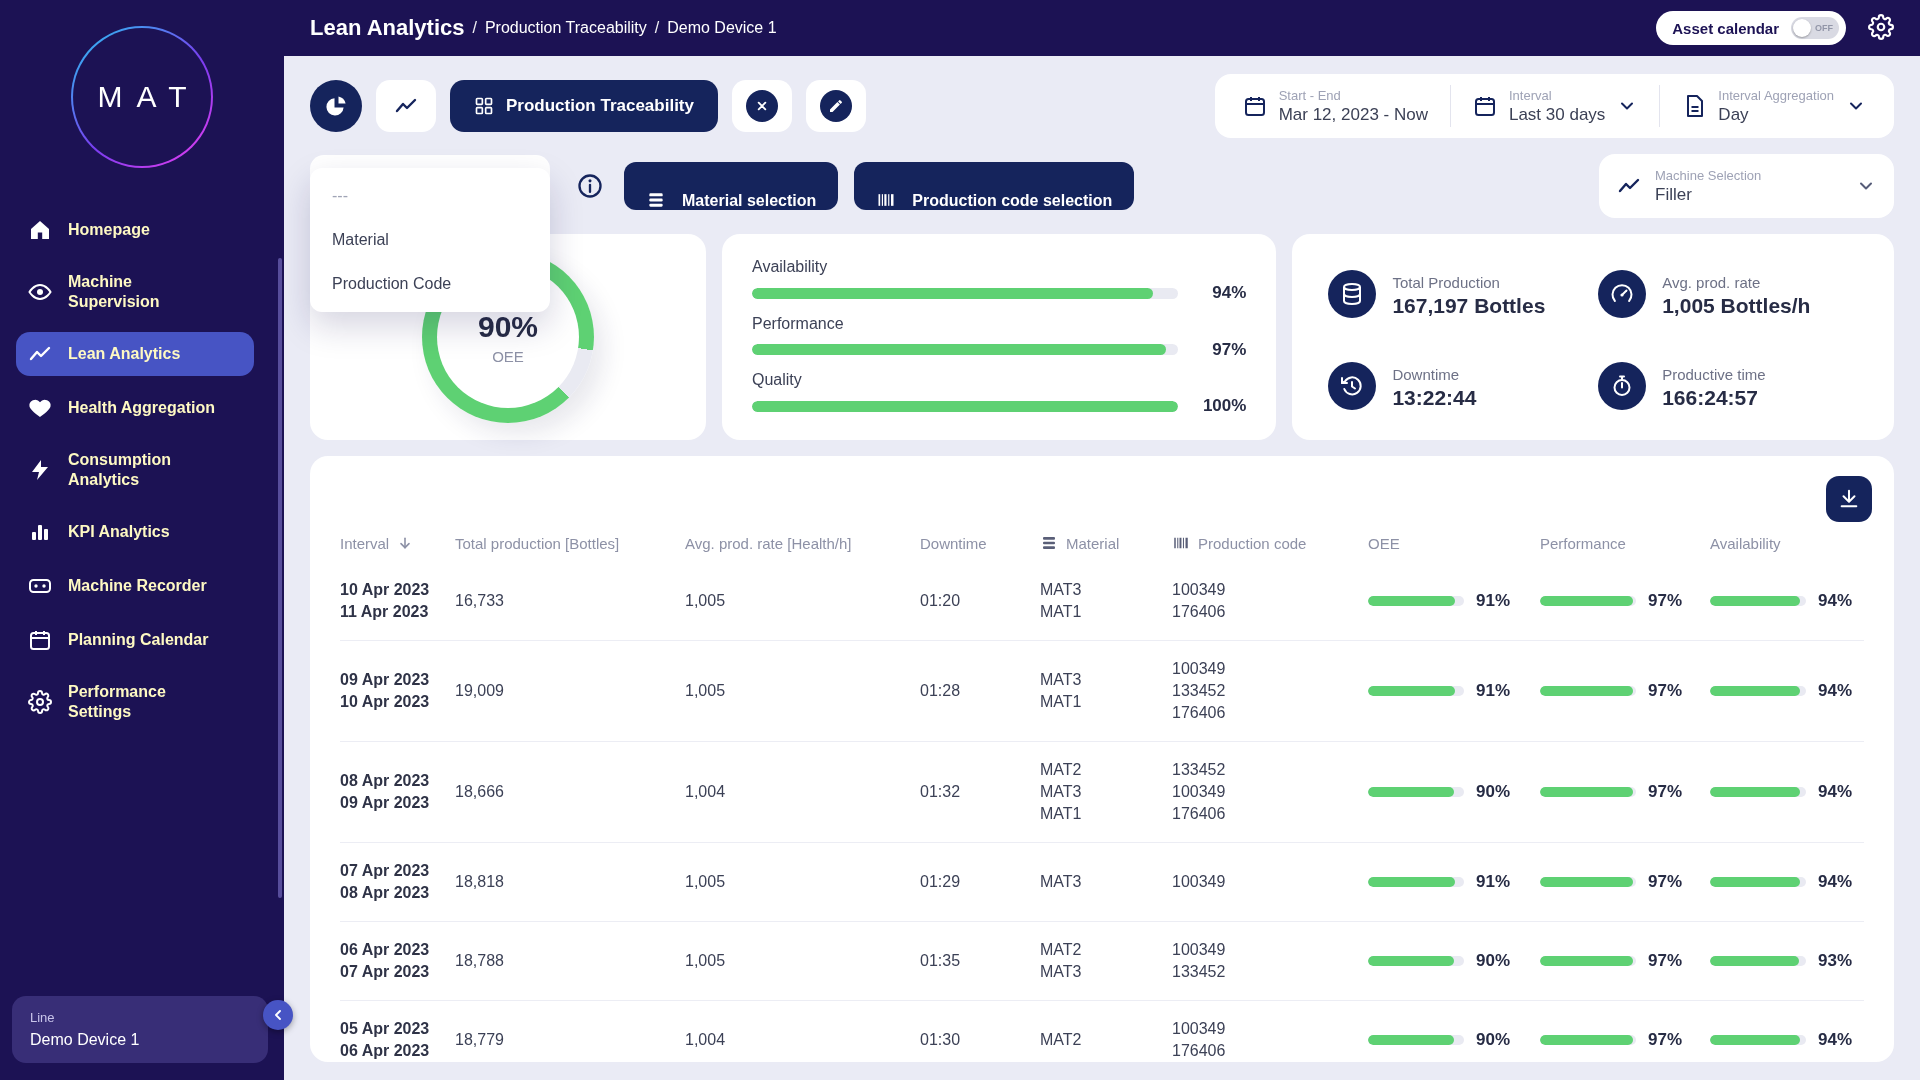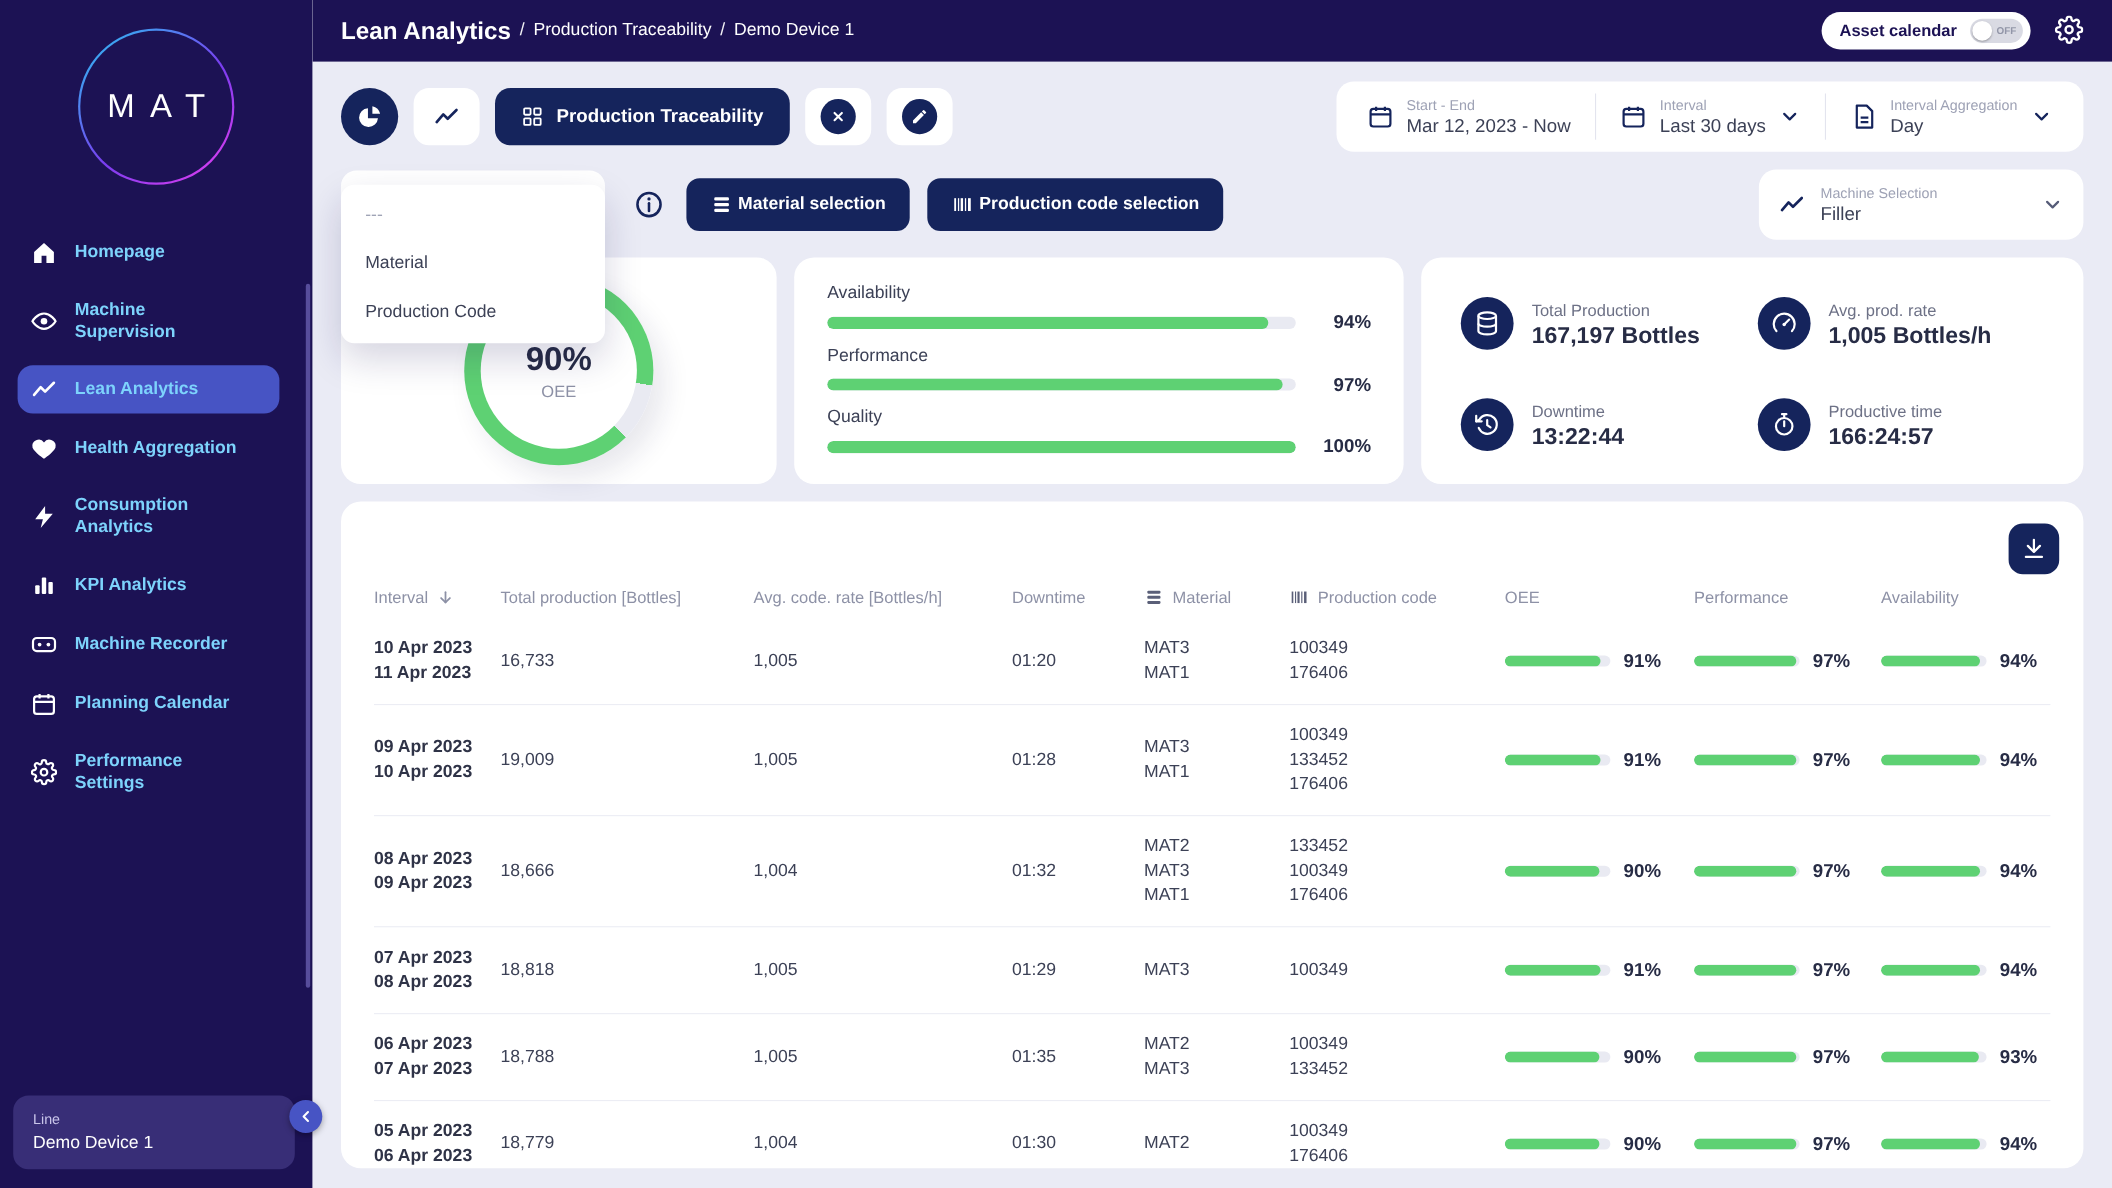--- a/index.html
+++ b/index.html
@@ -29,21 +29,21 @@
 
   .app{display:flex;width:100%;height:100%;}
 
   
   .sidebar{width:284px;flex-shrink:0;background:var(--navy);position:relative;display:flex;flex-direction:column;z-index:10;}
   .logo-ring{width:142px;height:142px;border-radius:50%;margin:26px auto 0;padding:2px;
     background:linear-gradient(140deg,#27c8f2 0%,#7a3df0 55%,#ef3df0 100%);}
   .logo-inner{width:100%;height:100%;border-radius:50%;background:var(--navy);display:flex;align-items:center;justify-content:center;}
   .logo-text{color:#fff;font-size:30px;font-weight:400;letter-spacing:14px;padding-left:14px;}
   .nav{margin-top:40px;display:flex;flex-direction:column;gap:10px;padding:0 30px 0 16px;}
-  .nav-item{display:flex;align-items:center;gap:16px;padding:10px 12px;border-radius:14px;color:#7dd3fc;cursor:pointer;}
+  .nav-item{display:flex;align-items:center;gap:16px;padding:10px 12px;border-radius:14px;color:#fef9c3;cursor:pointer;}
   .nav-item.active{background:var(--accent);}
   .nav-item .icon{color:#fff;}
   .nav-label{font-size:16px;font-weight:700;line-height:1.25;max-width:149px;}
   .side-scroll{position:absolute;right:2px;top:258px;width:4px;height:640px;border-radius:2px;background:#6258a8;opacity:.85;}
   .device-card{position:absolute;left:12px;right:16px;bottom:17px;background:rgba(122,112,202,.30);
     border-radius:14px;padding:14px 18px;display:flex;flex-direction:column;gap:6px;}
   .device-label{font-size:13px;color:#c9c5ea;}
   .device-value{font-size:16px;color:#fff;}
   .collapse-btn{position:absolute;right:-9px;bottom:50px;width:30px;height:30px;border-radius:50%;
     background:var(--accent);color:#fff;display:flex;align-items:center;justify-content:center;
@@ -88,21 +88,21 @@
   
   .filters{position:relative;display:flex;align-items:center;gap:16px;height:64px;flex-shrink:0;}
   .select-ph{width:240px;height:62px;background:#fff;border-radius:14px;flex-shrink:0;cursor:pointer;}
   .dropdown{position:absolute;left:0;top:14px;width:240px;background:#fff;border-radius:12px;
     box-shadow:0 14px 34px rgba(23,18,84,.18);z-index:30;padding:6px 0;}
   .dd-option{padding:13px 22px;font-size:16px;color:var(--text);cursor:pointer;}
   .dd-option.muted{color:#a0a4b6;}
   .info-btn{width:36px;height:36px;color:var(--btn-navy);margin-left:6px;display:flex;align-items:center;justify-content:center;}
   .info-btn .icon{width:28px;height:28px;}
   .btn-filter{height:48px;border-radius:12px;background:var(--btn-navy);color:#fff;font-weight:700;font-size:16px;
-    display:flex;align-items:center;gap:5px;padding:0 22px;}
+    display:flex;align-items:flex-end;gap:16px;padding:0 22px;}
   .machine-card{margin-left:auto;background:#fff;border-radius:16px;height:64px;width:295px;
     display:flex;align-items:center;gap:14px;padding:0 18px;cursor:pointer;}
   .machine-card .picker-col{flex:1;}
 
   
   .kpi-row{display:flex;gap:16px;height:206px;flex-shrink:0;}
   .card{background:#fff;border-radius:18px;}
   .gauge-card{width:25%;display:flex;align-items:center;justify-content:center;}
   .ring{width:172px;height:172px;border-radius:50%;display:flex;align-items:center;justify-content:center;
     box-shadow:10px 12px 24px rgba(30,30,80,.10);}
@@ -541,21 +541,21 @@
                 <svg viewBox="0 0 24 24" fill="none" stroke="currentColor" stroke-width="2.4" stroke-linecap="round" stroke-linejoin="round">
                   <path d="M12 5v14"></path>
                   <polyline points="6 13 12 19 18 13"></polyline>
                 </svg>
               </span>
             </div>
             <div class="th">
               <span>Total production [Bottles]</span>
             </div>
             <div class="th">
-              <span>Avg. code. rate [Bottles/h]</span>
+              <span>Avg. prod. rate [Health/h]</span>
             </div>
             <div class="th">
               <span>Downtime</span>
             </div>
             <div class="th">
               <span class="icon">
                 <svg viewBox="0 0 24 24" fill="currentColor">
                   <rect x="4" y="4" width="16" height="3.6" rx="1.4"></rect>
                   <rect x="4" y="10.2" width="16" height="3.6" rx="1.4"></rect>
                   <rect x="4" y="16.4" width="16" height="3.6" rx="1.4"></rect>

